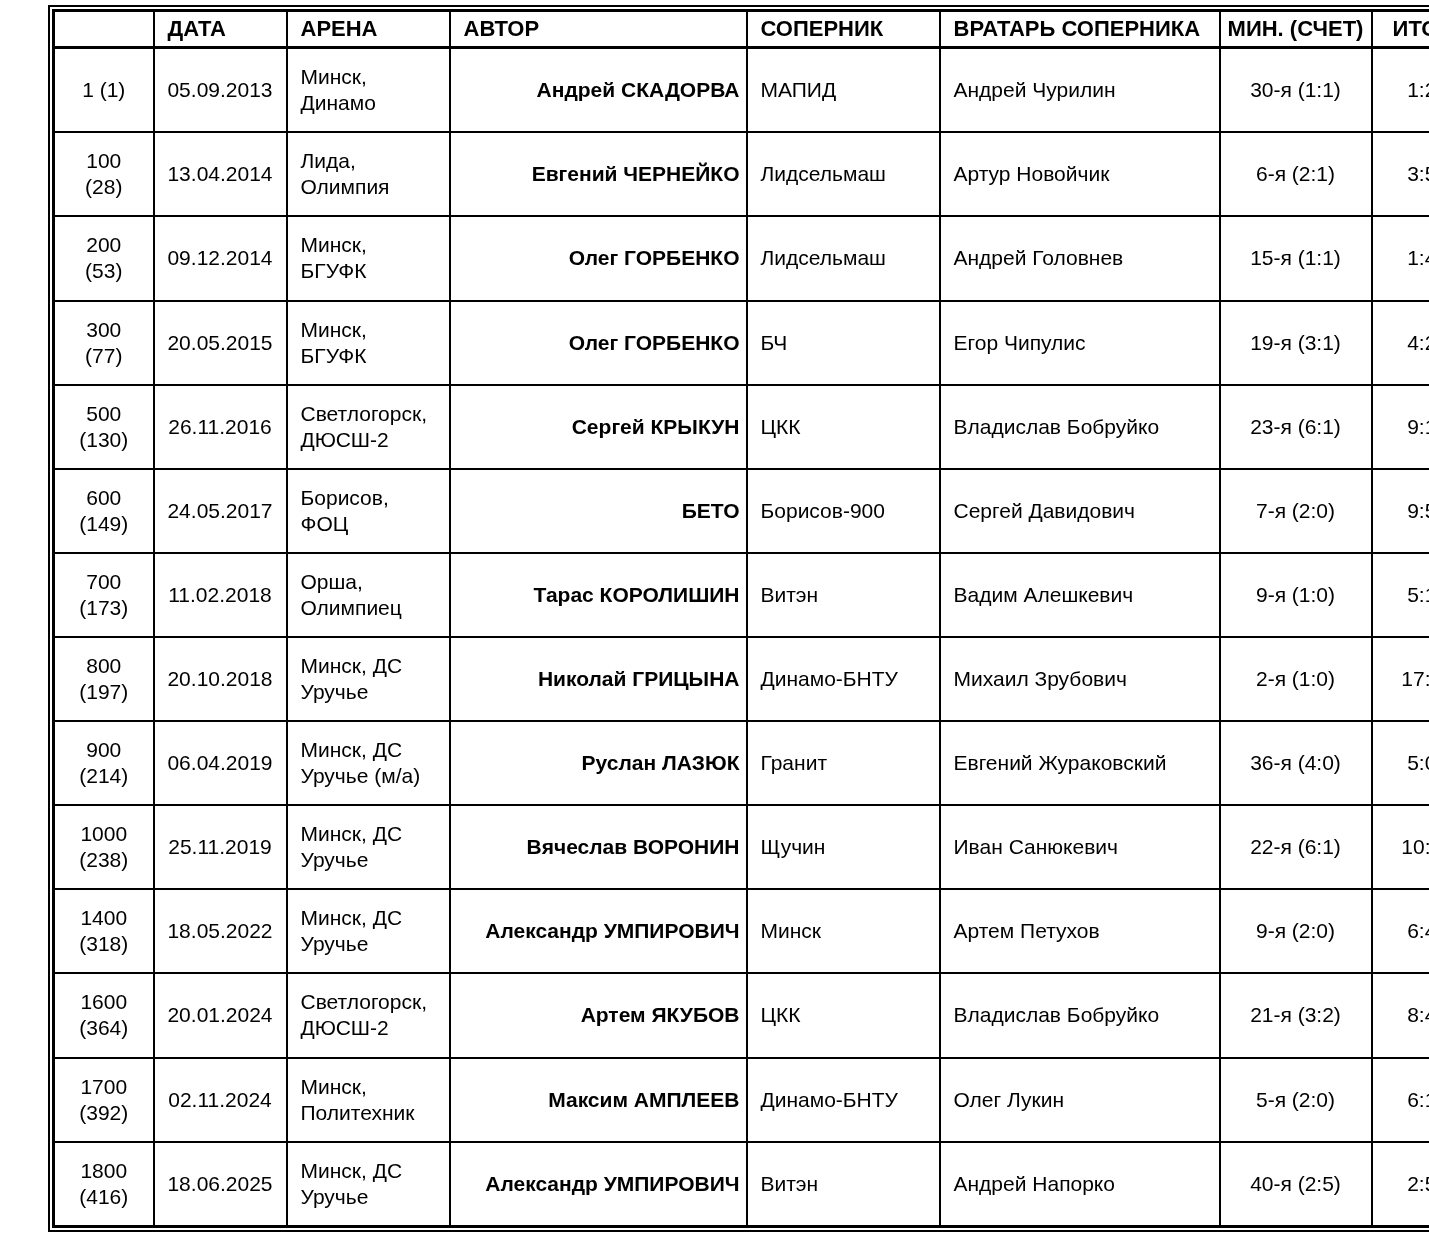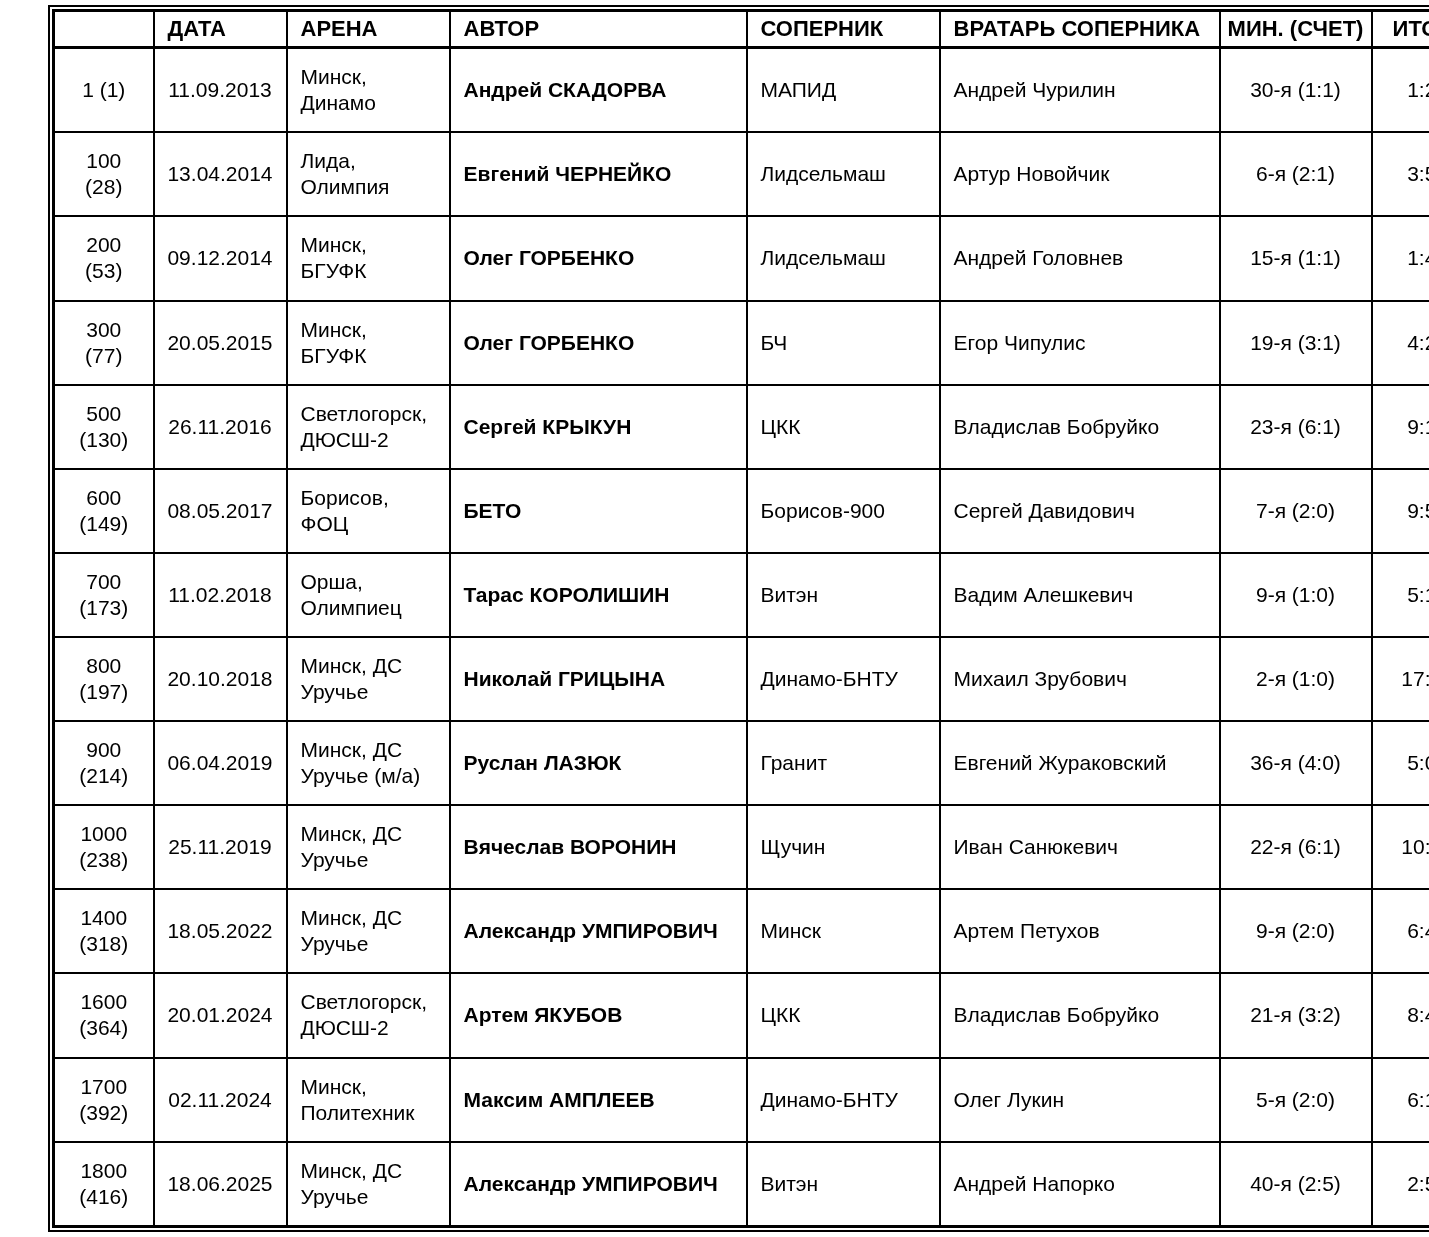--- a/index.html
+++ b/index.html
@@ -44,21 +44,21 @@
     font-weight: normal;
   }
   thead th {
     font-weight: bold;
     font-size: 22px;
     height: 30px;
     border-bottom-width: 3px;
   }
   tbody td { height: 53px; }
   .al-center { text-align: center; padding-left: 4px; padding-right: 4px; }
-  .b { font-weight: bold; }
+  .b { font-weight: bold; text-align: right; }
 </style>
 </head>
 <body>
 
 <div class="page">
   <div class="table-wrap">
     <table>
       <colgroup>
         <col style="width:100px">
         <col style="width:133px">
@@ -77,21 +77,21 @@
           <th>АВТОР</th>
           <th>СОПЕРНИК</th>
           <th>ВРАТАРЬ СОПЕРНИКА</th>
           <th class="al-center">МИН. (СЧЕТ)</th>
           <th class="al-center">ИТОГ</th>
         </tr>
       </thead>
       <tbody>
           <tr>
     <td class="al-center">1 (1)</td>
-    <td class="al-center">11.09.2013</td>
+    <td class="al-center">05.09.2013</td>
     <td>Минск,
 Динамо</td>
     <td class="b">Андрей СКАДОРВА</td>
     <td>МАПИД</td>
     <td>Андрей Чурилин</td>
     <td class="al-center">30-я (1:1)</td>
     <td class="al-center">1:2</td>
   </tr>
           <tr>
     <td class="al-center">100
@@ -137,21 +137,21 @@
 ДЮСШ-2</td>
     <td class="b">Сергей КРЫКУН</td>
     <td>ЦКК</td>
     <td>Владислав Бобруйко</td>
     <td class="al-center">23-я (6:1)</td>
     <td class="al-center">9:1</td>
   </tr>
           <tr>
     <td class="al-center">600
 (149)</td>
-    <td class="al-center">08.05.2017</td>
+    <td class="al-center">24.05.2017</td>
     <td>Борисов,
 ФОЦ</td>
     <td class="b">БЕТО</td>
     <td>Борисов-900</td>
     <td>Сергей Давидович</td>
     <td class="al-center">7-я (2:0)</td>
     <td class="al-center">9:5</td>
   </tr>
           <tr>
     <td class="al-center">700

